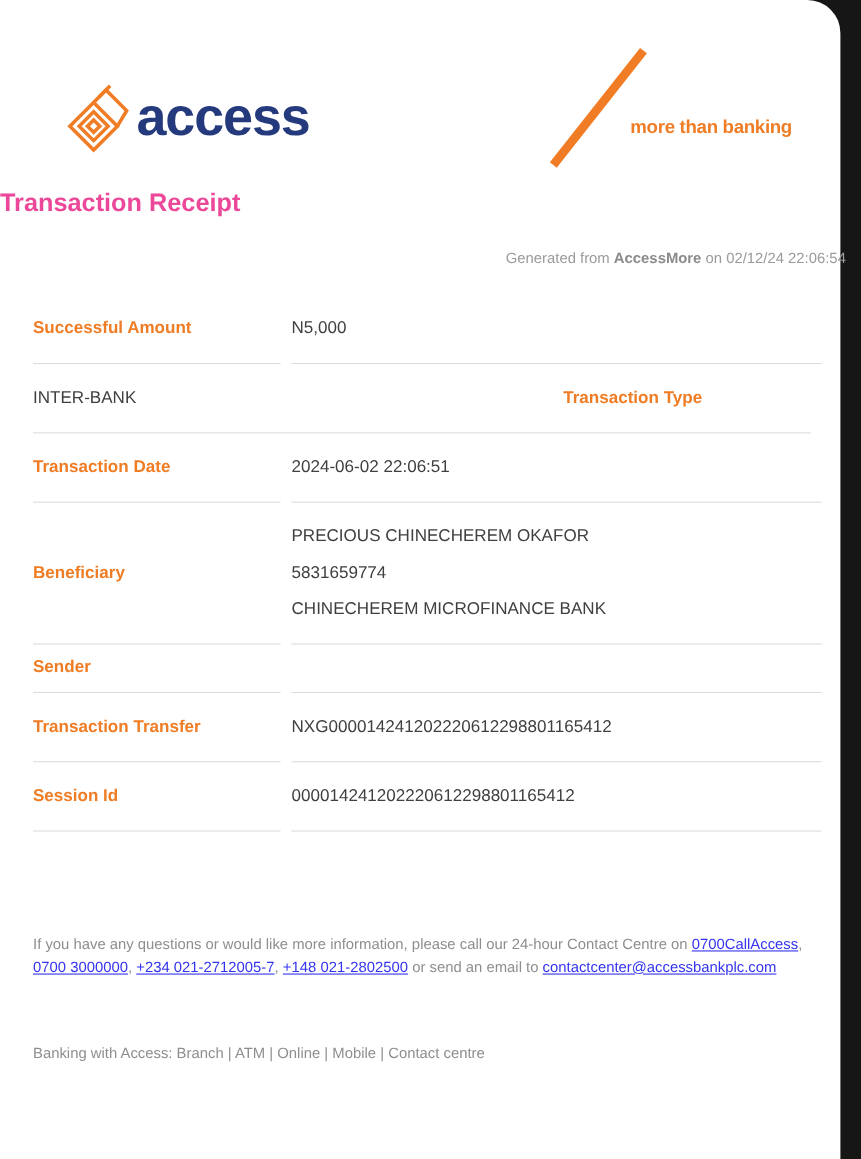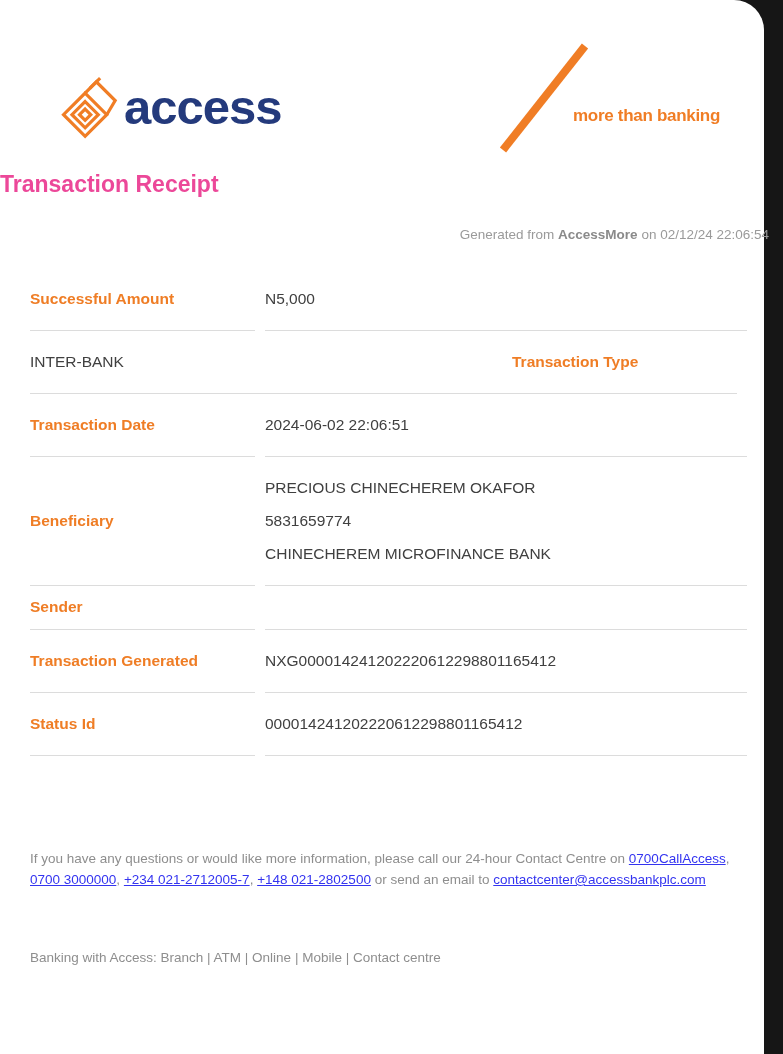--- a/index.html
+++ b/index.html
@@ -126,27 +126,27 @@
           <div class="value-line">PRECIOUS CHINECHEREM OKAFOR</div>
           <div class="value-line">5831659774</div>
           <div class="value-line">CHINECHEREM MICROFINANCE BANK</div>
         </div>
       </div>
       <div class="row row-compact">
         <div class="cell label-cell">Sender</div>
         <div class="cell value-cell"></div>
       </div>
       <div class="row">
-        <div class="cell label-cell">Transaction Generated</div>
+        <div class="cell label-cell">Transaction Transfer</div>
         <div class="cell value-cell">
           <div class="value-line">NXG000014241202220612298801165412</div>
         </div>
       </div>
       <div class="row">
-        <div class="cell label-cell">Status Id</div>
+        <div class="cell label-cell">Session Id</div>
         <div class="cell value-cell">
           <div class="value-line">000014241202220612298801165412</div>
         </div>
       </div>
     </div>
 
   <div class="footer">
     <span>If you have any questions or would like more information, please call our 24-hour Contact Centre on</span>
     <a href="#">0700CallAccess</a><span>,</span>
     <a href="#">0700 3000000</a><span>,</span>

